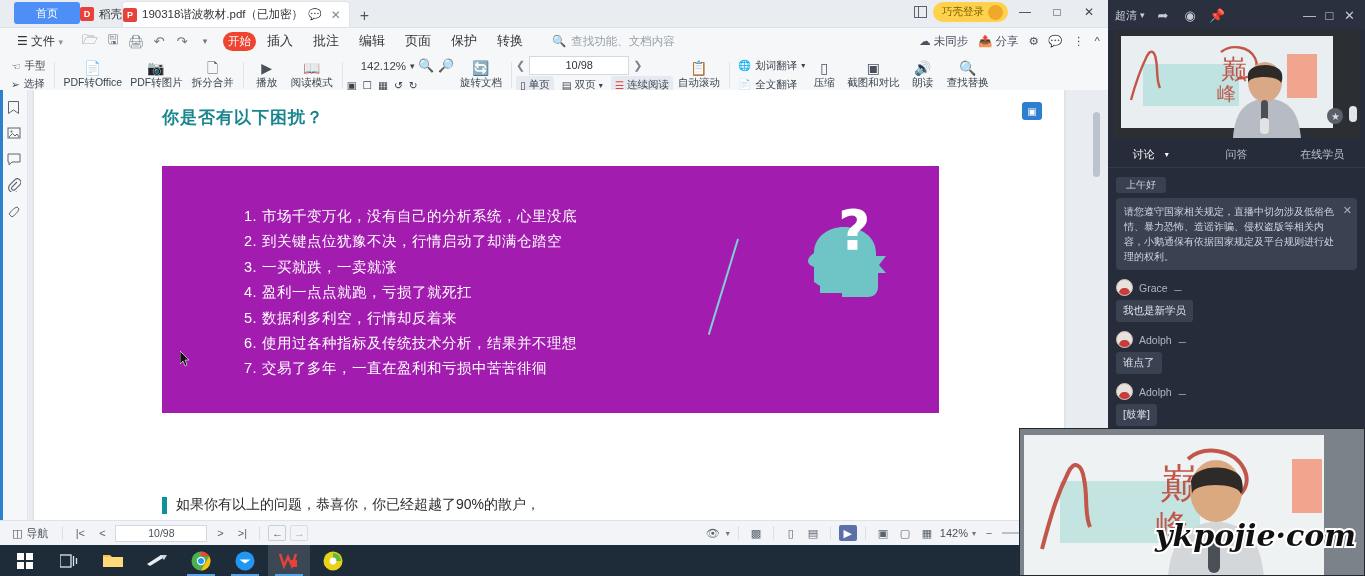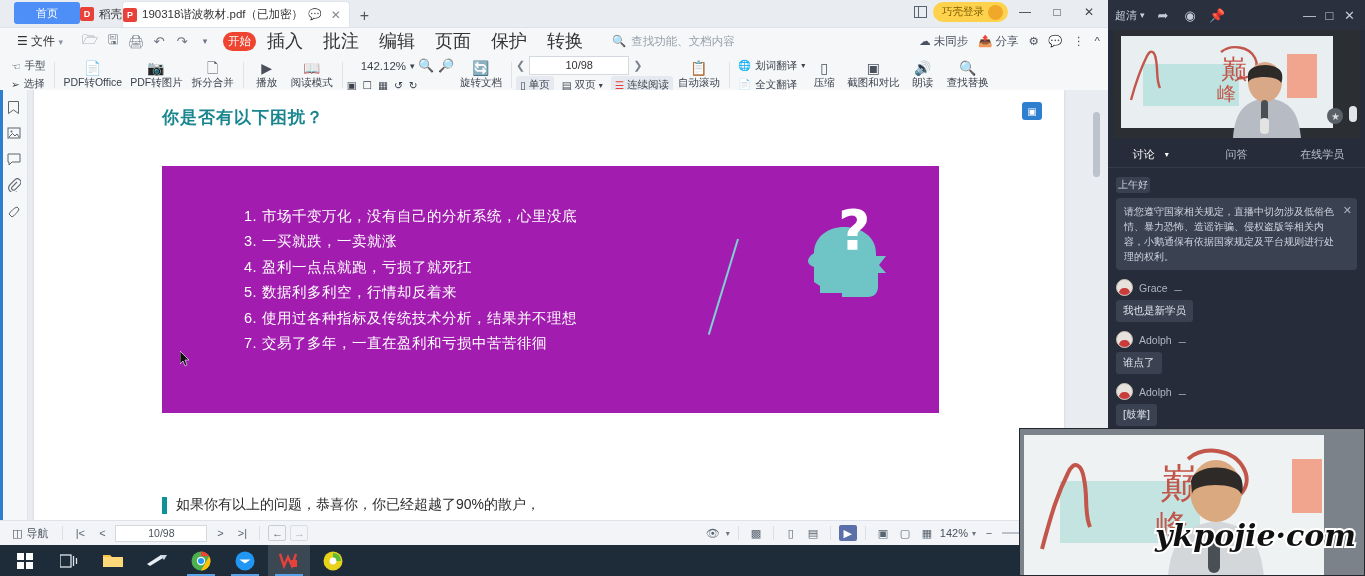--- a/index.html
+++ b/index.html
@@ -66,21 +66,21 @@
 
   
   .menurow {
     height: 26px; display: flex; align-items: center; gap: 2px;
     background: #f6f7f9; padding-left: 8px; font-size: 12px; color: #333;
     position: relative;
   }
   .menurow .mitem { padding: 2px 9px; cursor: default; }
   .qat { display: flex; align-items: center; gap: 3px; margin: 0 6px; color: #6d7580; }
   .qat span { width: 20px; text-align: center; font-size: 13px; }
-  .ribbon-tab { padding: 2px 9px; font-size: 18px; color: #333; }
+  .ribbon-tab { padding: 2px 9px; font-size: 13px; color: #333; }
   .ribbon-tab.sel {
     background: #ee4430; color: #fff; border-radius: 10px; padding: 2px 5px; font-size: 11.5px;
   }
   .searchbox { display: flex; align-items: center; gap: 5px; margin-left: 18px; color: #97a0aa; font-size: 11.5px; }
   .menurow-right { margin-left: auto; display: flex; align-items: center; gap: 10px; padding-right: 8px;
     font-size: 11.5px; color: #4a5260; }
   .menurow-right .mr { display: flex; align-items: center; gap: 3px; }
 
   
   .toolbar {
@@ -204,21 +204,21 @@
     height: 26px; display: flex; align-items: center; border-bottom: 1px solid #333a4a;
     color: #b8c0cd; font-size: 11px; margin-top: 4px;
   }
   .ltab { flex: 1; text-align: center; display: flex; align-items: center; justify-content: center; gap: 10px; }
   .ltab.active { color: #ffffff; }
   .chat {
     flex: 1; padding: 6px 8px 0 8px; overflow: hidden; position: relative;
   }
   .sys-time {
     display: inline-block; font-size: 10px; color: #cfd5e0; background: #39404f;
-    padding: 1px 2px; border-radius: 3px; margin-bottom: 5px;
+    padding: 1px 10px; border-radius: 3px; margin-bottom: 5px;
   }
   .notice {
     background: #3a4150; border-radius: 4px; padding: 6px 18px 6px 8px;
     font-size: 10px; line-height: 15px; color: #cdd3de; position: relative;
   }
   .notice .x { position: absolute; right: 5px; top: 5px; font-size: 11px; color: #aab1be; }
   .msg { margin-top: 9px; }
   .msg-head { display: flex; align-items: center; gap: 6px; }
   .avatar {
     width: 17px; height: 17px; border-radius: 50%; background: #e8e2dd;
@@ -490,20 +490,21 @@
         </div>
       </div>
 
       <div class="docscroll">
         <div class="page">
           <div class="doc-title">你是否有以下困扰？</div>
 
           <div class="teal-box">
             <ul class="teal-list">
               <li><span class="num">1.</span><span>市场千变万化，没有自己的分析系统，心里没底</span></li>
+              <li><span class="num">2.</span><span>到关键点位犹豫不决，行情启动了却满仓踏空</span></li>
               <li><span class="num">3.</span><span>一买就跌，一卖就涨</span></li>
               <li><span class="num">4.</span><span>盈利一点点就跑，亏损了就死扛</span></li>
               <li><span class="num">5.</span><span>数据利多利空，行情却反着来</span></li>
               <li><span class="num">6.</span><span>使用过各种指标及传统技术分析，结果并不理想</span></li>
               <li><span class="num">7.</span><span>交易了多年，一直在盈利和亏损中苦苦徘徊</span></li>
             </ul>
             <div class="slash"></div>
             <svg class="head-svg" width="130" height="130" viewBox="0 0 130 130">
               <path d="M32 62c0-16 14-26 30-26s32 9 32 26v3h10l-7 9 7 8h-8v14c0 6-4 10-10 10H60v-4H38v-7l-6-4z" fill="#6fc4c6"></path>
               <path d="M32 62c-3 2-6 5-6 8s3 5 6 6" fill="#6fc4c6"></path>

